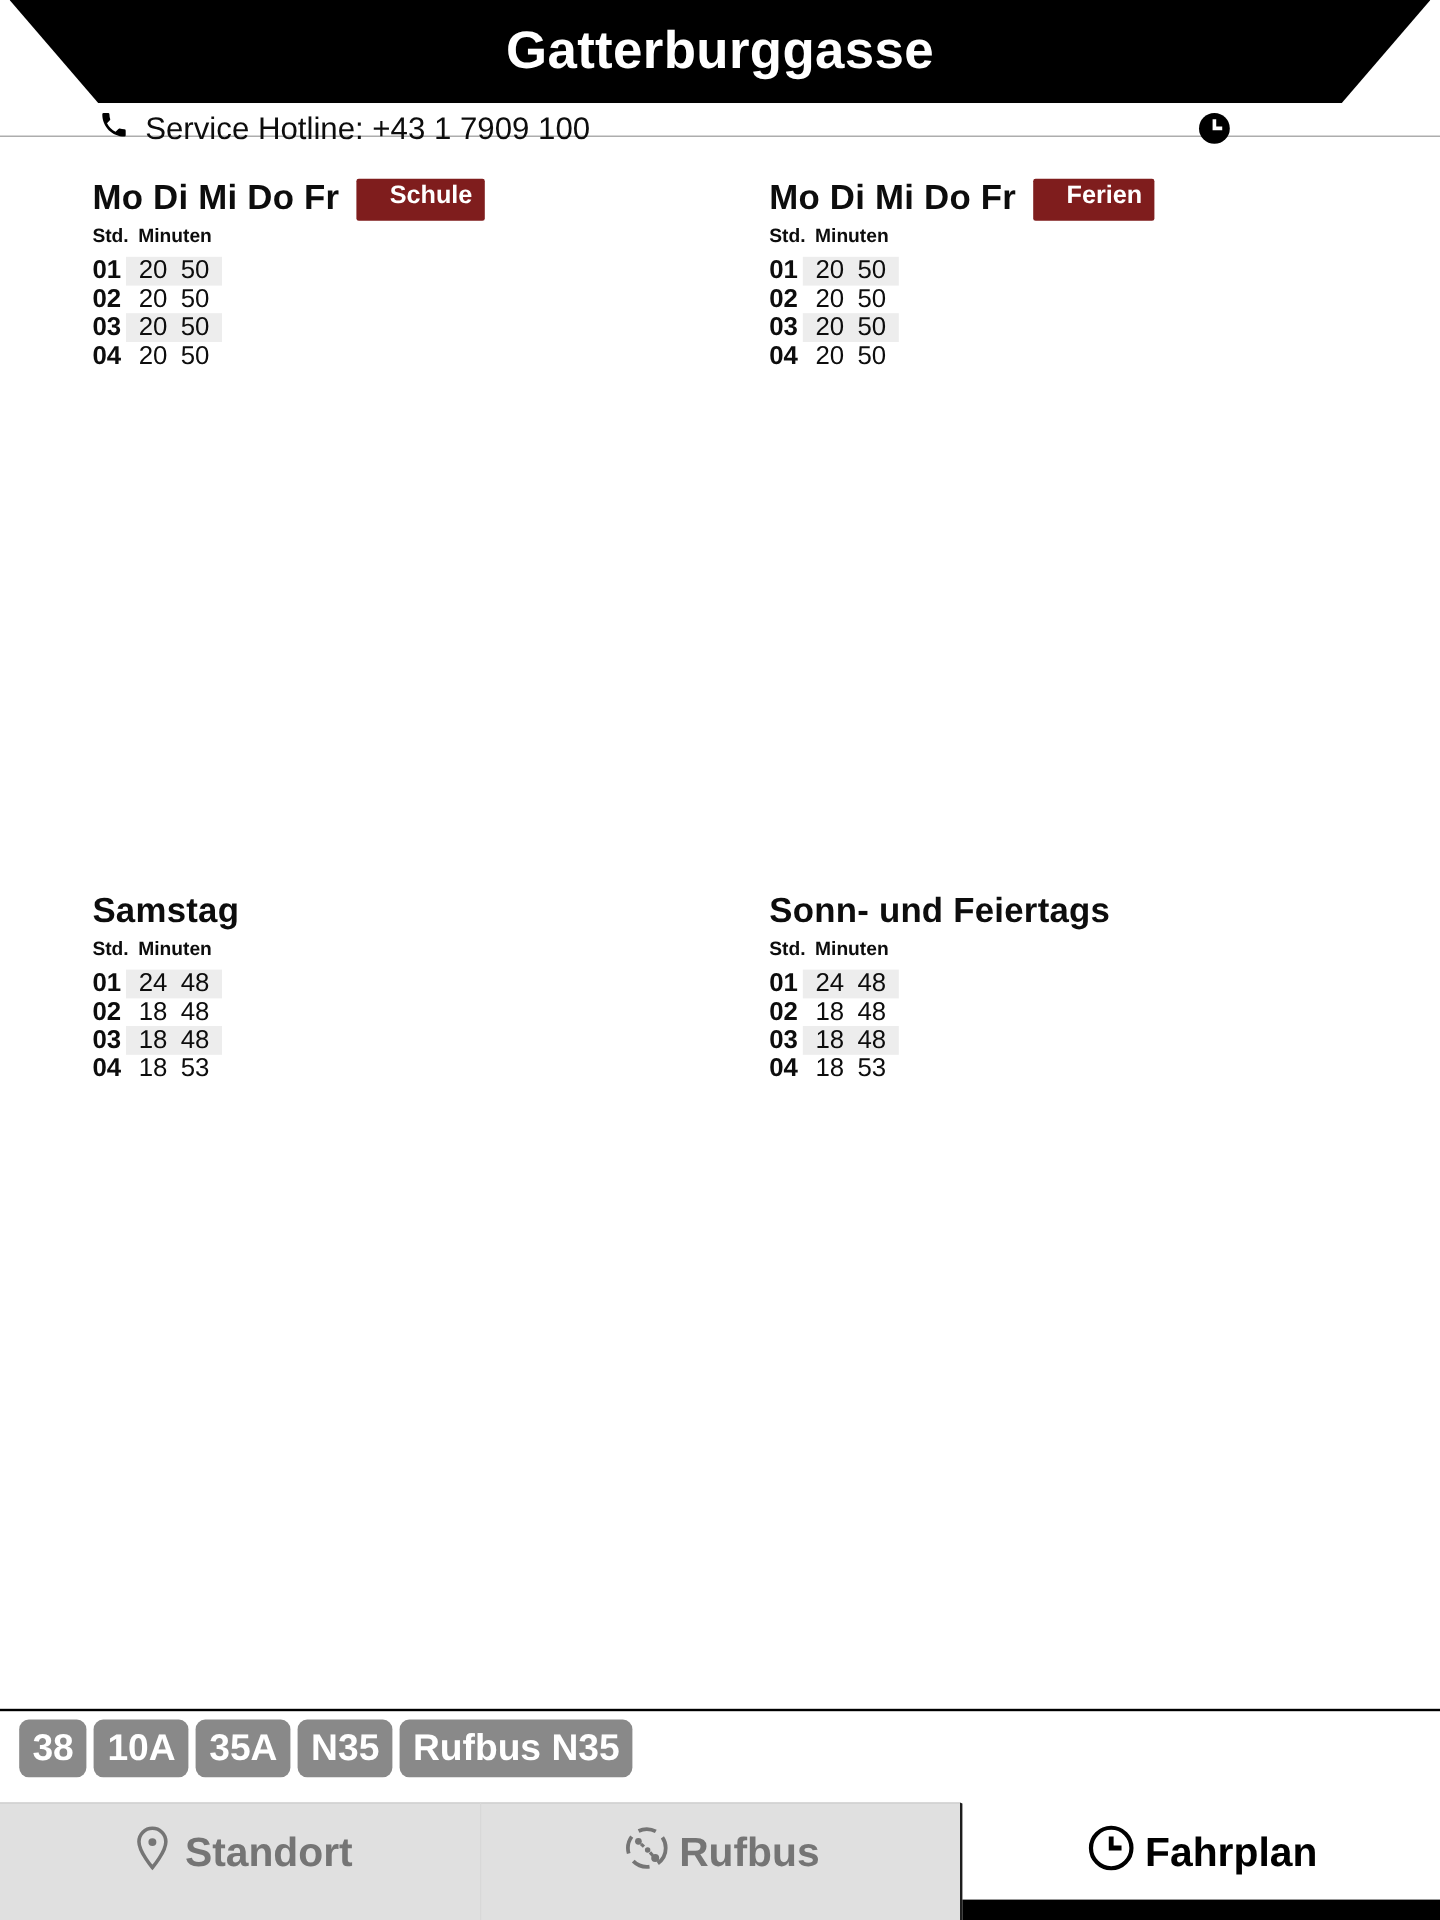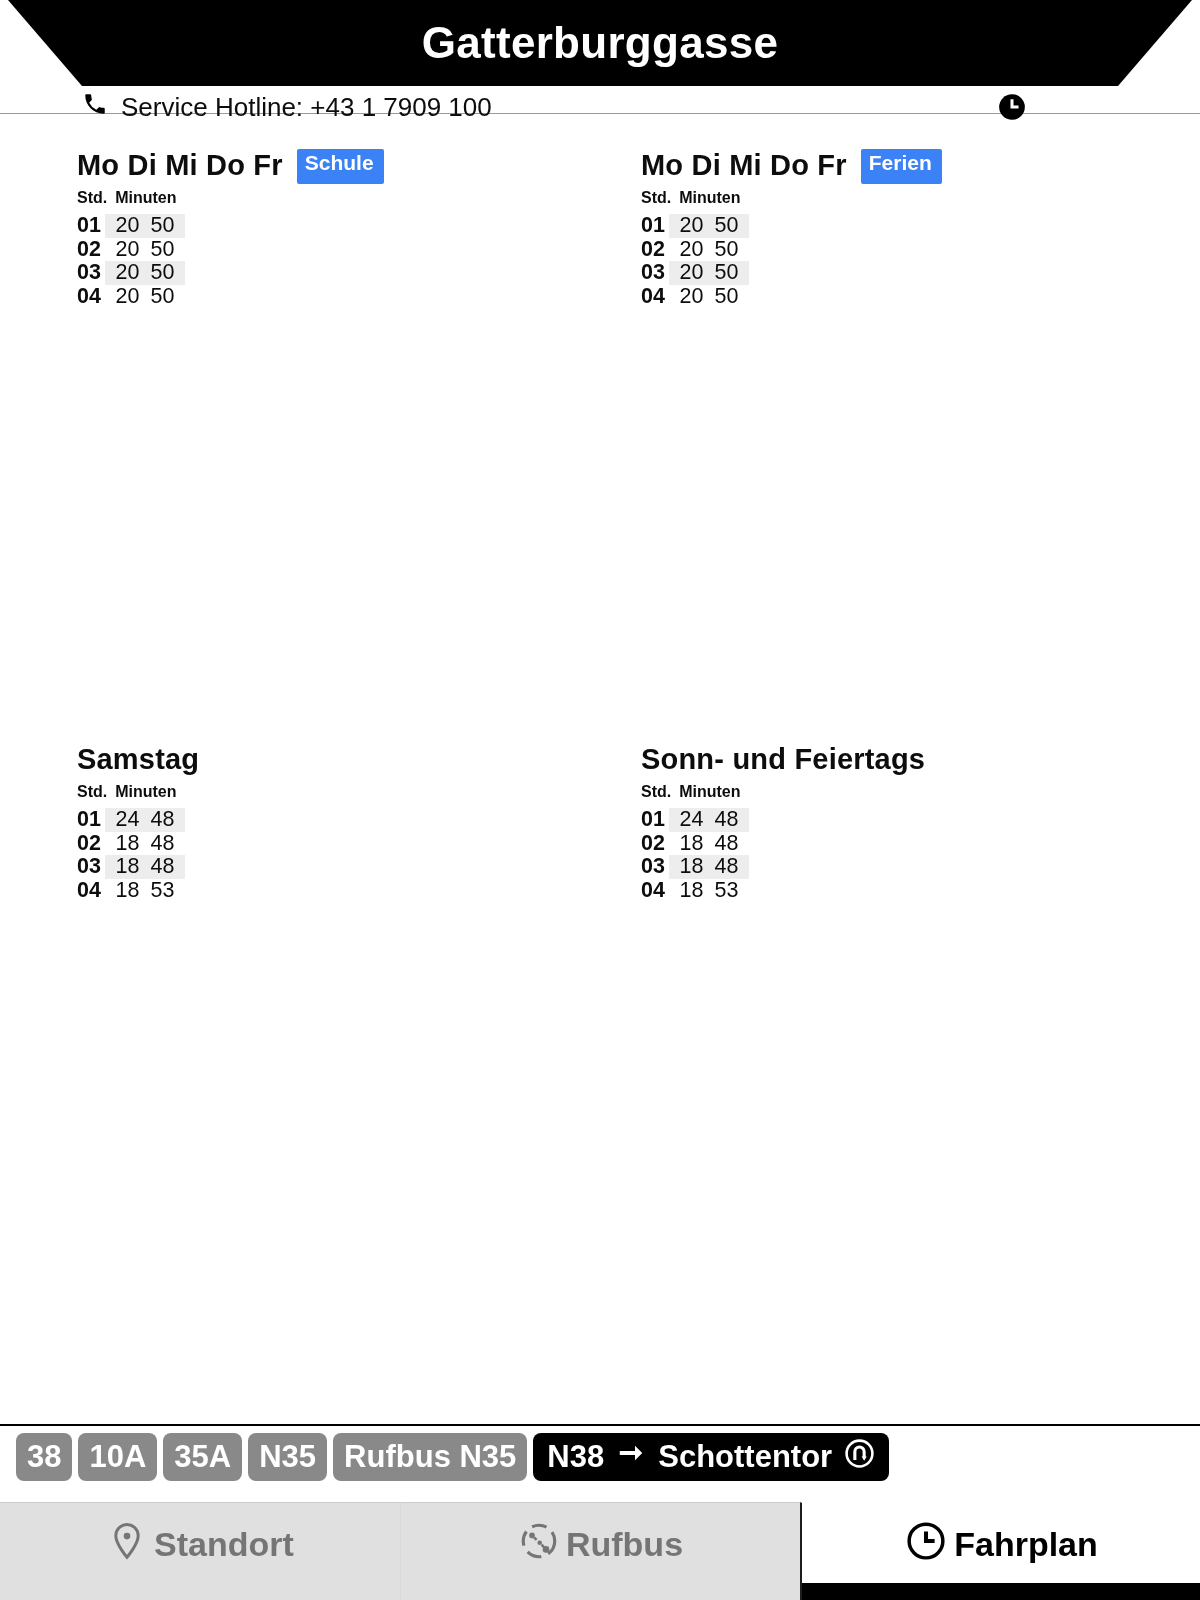--- a/index.html
+++ b/index.html
@@ -21,22 +21,22 @@
   .clock-btn { position:absolute; left:998px; top:7px; width:28px; height:28px; border:none; background:none; padding:0; cursor:pointer; }
 
   
   .tt { position:absolute; width:555px; }
   .tt.p0 { left:77px;  top:149px; }
   .tt.p1 { left:641px; top:149px; }
   .tt.p2 { left:77px;  top:743px; }
   .tt.p3 { left:641px; top:743px; }
   .tt-head { display:flex; height:35px; }
   .tt-head h2 { font-size:29px; font-weight:bold; color:#0d0d0d; letter-spacing:.2px; }
-  .tt-badge { margin-left:14px; background:#3b82f6; color:#fff; font-size:21px; font-weight:bold;
-              padding:2px 10px 4px 8px; border-radius:2px; }
+  .tt-badge { margin-left:14px; background:#7f1d1d; color:#fff; font-size:21px; font-weight:bold;
+              padding:2px 10px 4px 28px; border-radius:2px; }
   .tt-cols { margin-top:5px; display:flex; gap:8px; font-size:16px; font-weight:bold; color:#0d0d0d; }
   .tt-rows { margin-top:7px; }
   .tt-row { display:flex; align-items:center; height:23.5px; font-size:21.5px; color:#0d0d0d; }
   .tt-row .hour { font-weight:bold; width:28px; }
   .tt-row .mins { display:flex; padding:0 5px; height:23.5px; align-items:center; }
   .tt-row.striped .mins { background:#ededed; }
   .tt-row .min { width:35px; text-align:center; }
 
   
   .footer-divider { position:absolute; top:1424px; left:0; width:1200px; height:2px; background:#000; }
@@ -255,36 +255,20 @@
   </div>
       <div class="line-badge">
     <span>35A</span>
   </div>
       <div class="line-badge">
     <span>N35</span>
   </div>
       <div class="line-badge">
     <span>Rufbus N35</span>
   </div>
-      <div class="line-badge selected" id="selected-badge">
-      <span>N38</span>
-      <span>
-        <svg width="30" height="30" viewBox="0 0 24 24">
-            <path d="M3 10.4h12.2V6.2L21 12l-5.8 5.8v-4.2H3z" fill="#fff"></path>
-          </svg>
-      </span>
-      <span>Schottentor</span>
-      <span>
-        <svg width="31" height="31" viewBox="0 0 24 24">
-            <circle cx="12" cy="12" r="10" fill="none" stroke="#fff" stroke-width="2"></circle>
-            <path d="M8.4 17V10.6a3.6 3.6 0 0 1 7.2 0V15" fill="none" stroke="#fff" stroke-width="2.4"></path>
-            <path d="M13.6 14.4h4l-2 3.2z" fill="#fff"></path>
-          </svg>
-      </span>
-    </div>
   </div>
 
   <nav class="tabbar">
     <button class="tab">
       <span>
         <svg width="42" height="42" viewBox="0 0 24 24">
             <path d="M12 2.6c-3.55 0-6.4 2.85-6.4 6.4 0 4.8 6.4 12.3 6.4 12.3s6.4-7.5 6.4-12.3c0-3.55-2.85-6.4-6.4-6.4z" fill="none" stroke="currentColor" stroke-width="1.7"></path>
             <circle cx="12" cy="9.2" r="1.9" fill="currentColor"></circle>
           </svg>
       </span>

